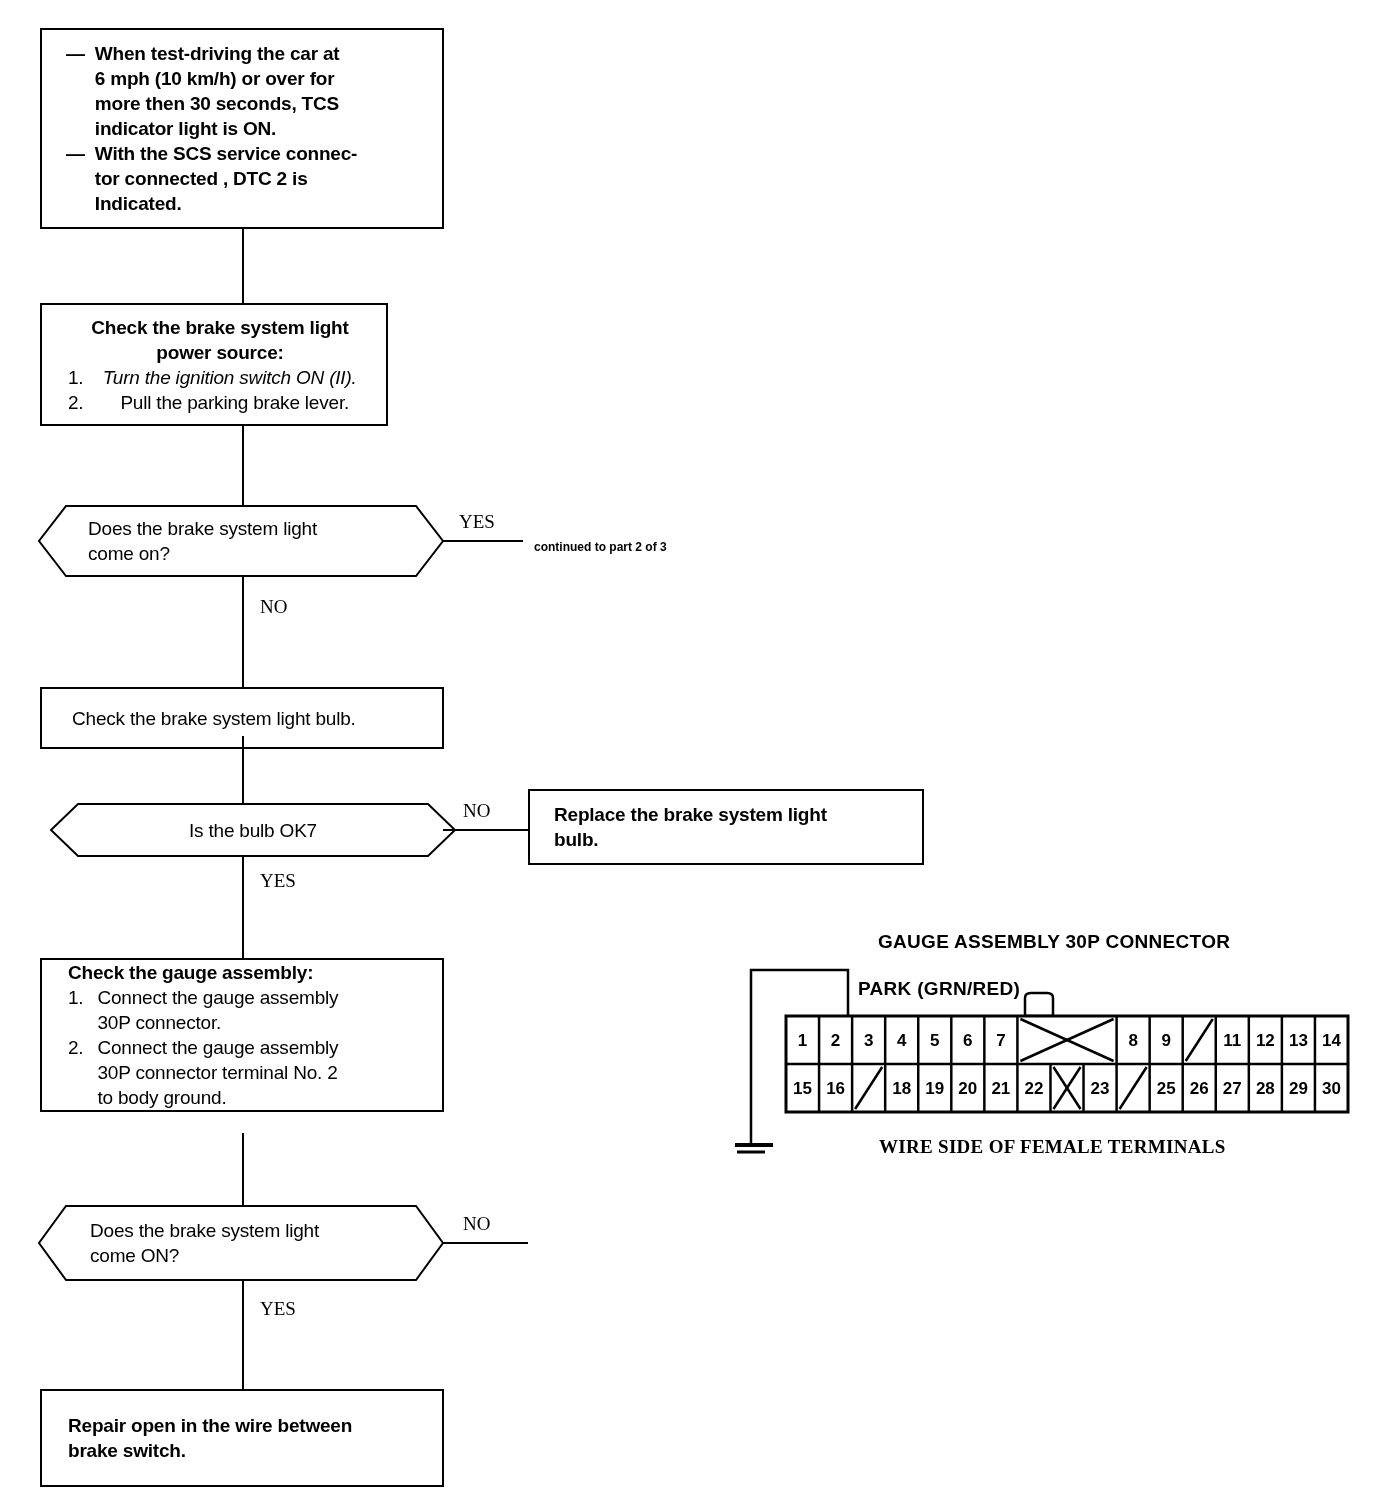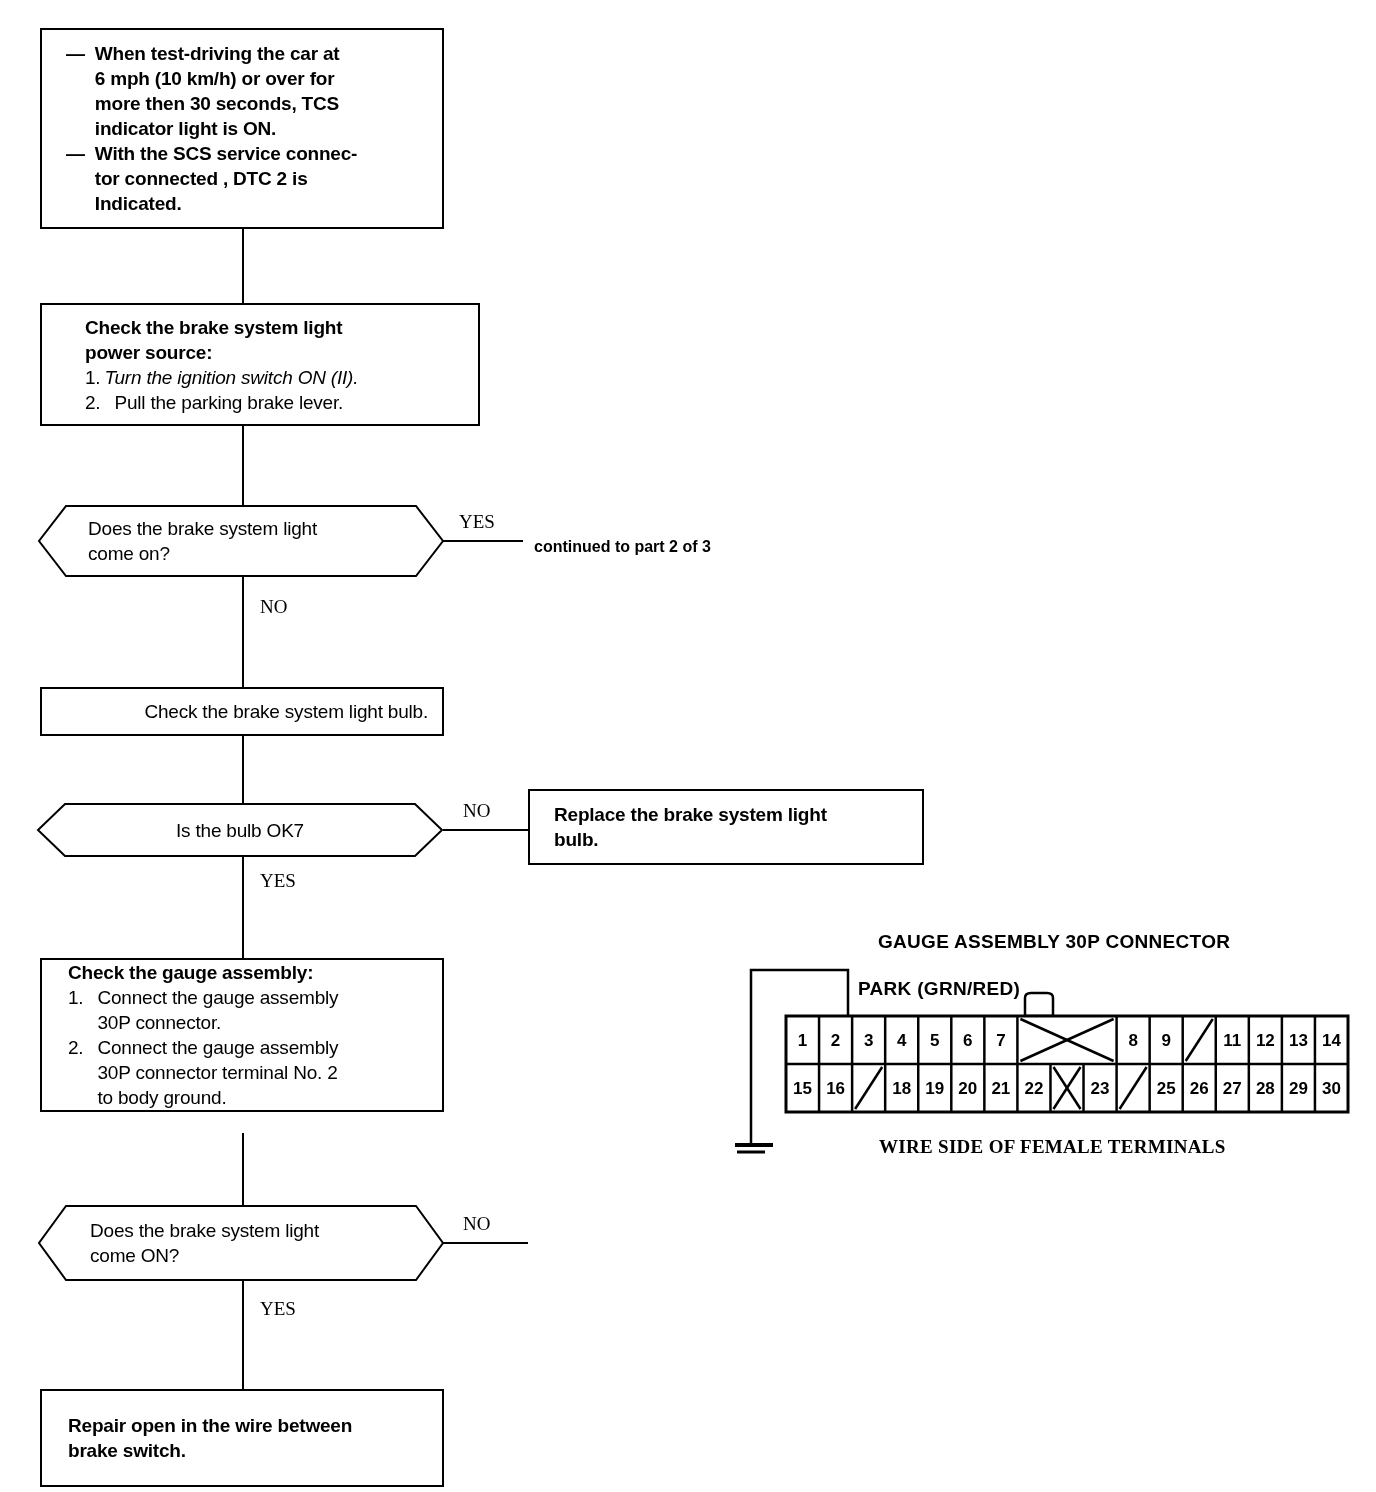--- a/index.html
+++ b/index.html
@@ -96,21 +96,21 @@
   .edge-label {
     position: absolute;
     font-size: 19px;
     line-height: 22px;
     letter-spacing: 0px;
     white-space: pre;
     font-family: Liberation Serif, serif;
   }
   .note {
     position: absolute;
-    font-size: 16px;
+    font-size: 12px;
     line-height: 20px;
     font-weight: bold;
     white-space: pre;
   }
 
   
   .cap {
     position: absolute;
     font-weight: bold;
     font-size: 19px;
@@ -150,21 +150,21 @@
       <span class="body txt-bold" style="margin-left:10px;">
         <span class="line">With the SCS service connec-</span><br>
         <span class="line">tor connected , DTC 2 is</span><br>
         <span class="line">Indicated.</span>
       </span>
     </div>
   </div>
 
   <div class="vline" style="left:242px; top:229px; height:75px;"></div>
 
-  <div class="box" id="check-power-box" style="left:40px; top:303px; width:440px; height:123px; padding:10px 14px 10px 43px;">
+  <div class="box" id="check-power-box" style="left:40px; top:303px; width:348px; height:123px; padding:10px 14px 10px 26px;text-align:center;">
     <div class="txt-bold">
       <span class="line">Check the brake system light</span><br>
       <span class="line">power source:</span>
     </div>
     <div class="row">
       <span class="marker txt-norm">1.</span>
       <span class="body txt-norm" style="margin-left:4px;font-style:italic;">Turn the ignition switch ON (II).</span>
     </div>
     <div class="row">
       <span class="marker txt-norm">2.</span>
@@ -184,27 +184,27 @@
     </div>
   </div>
 
   <div class="hline" style="left:443px; top:540px; width:80px;"></div>
   <span class="edge-label" style="left:459px; top:511px;">YES</span>
   <span class="note" style="left:534px; top:537px;">continued to part 2 of 3</span>
 
   <div class="vline" style="left:242px; top:576px; height:114px;"></div>
   <span class="edge-label" style="left:260px; top:596px;">NO</span>
 
-  <div class="box" id="check-bulb-box" style="left:40px; top:687px; width:404px; height:49px; padding:0 14px 0 30px;align-items:flex-end;">
+  <div class="box" id="check-bulb-box" style="left:40px; top:687px; width:404px; height:62px; padding:0 14px 0 30px;">
     <span class="txt-norm">Check the brake system light bulb.</span>
   </div>
 
   <div class="vline" style="left:242px; top:736px; height:69px;"></div>
 
-  <div class="hex centered" id="decision-bulb-ok" style="left:37px; top:803px; width:406px; height:54px;">
+  <div class="hex centered" id="decision-bulb-ok" style="left:50px; top:803px; width:406px; height:54px;">
     <svg width="406" height="54" viewBox="0 0 406 54">
       <polygon points="28,1 378,1 405,27 378,53 28,53 1,27" fill="#ffffff" stroke="#000000" stroke-width="2"></polygon>
     </svg>
     <div class="hextext">
       <span class="txt-norm">Is the bulb OK7</span>
     </div>
   </div>
 
   <div class="hline" style="left:443px; top:829px; width:85px;"></div>
   <span class="edge-label" style="left:463px; top:800px;">NO</span>

